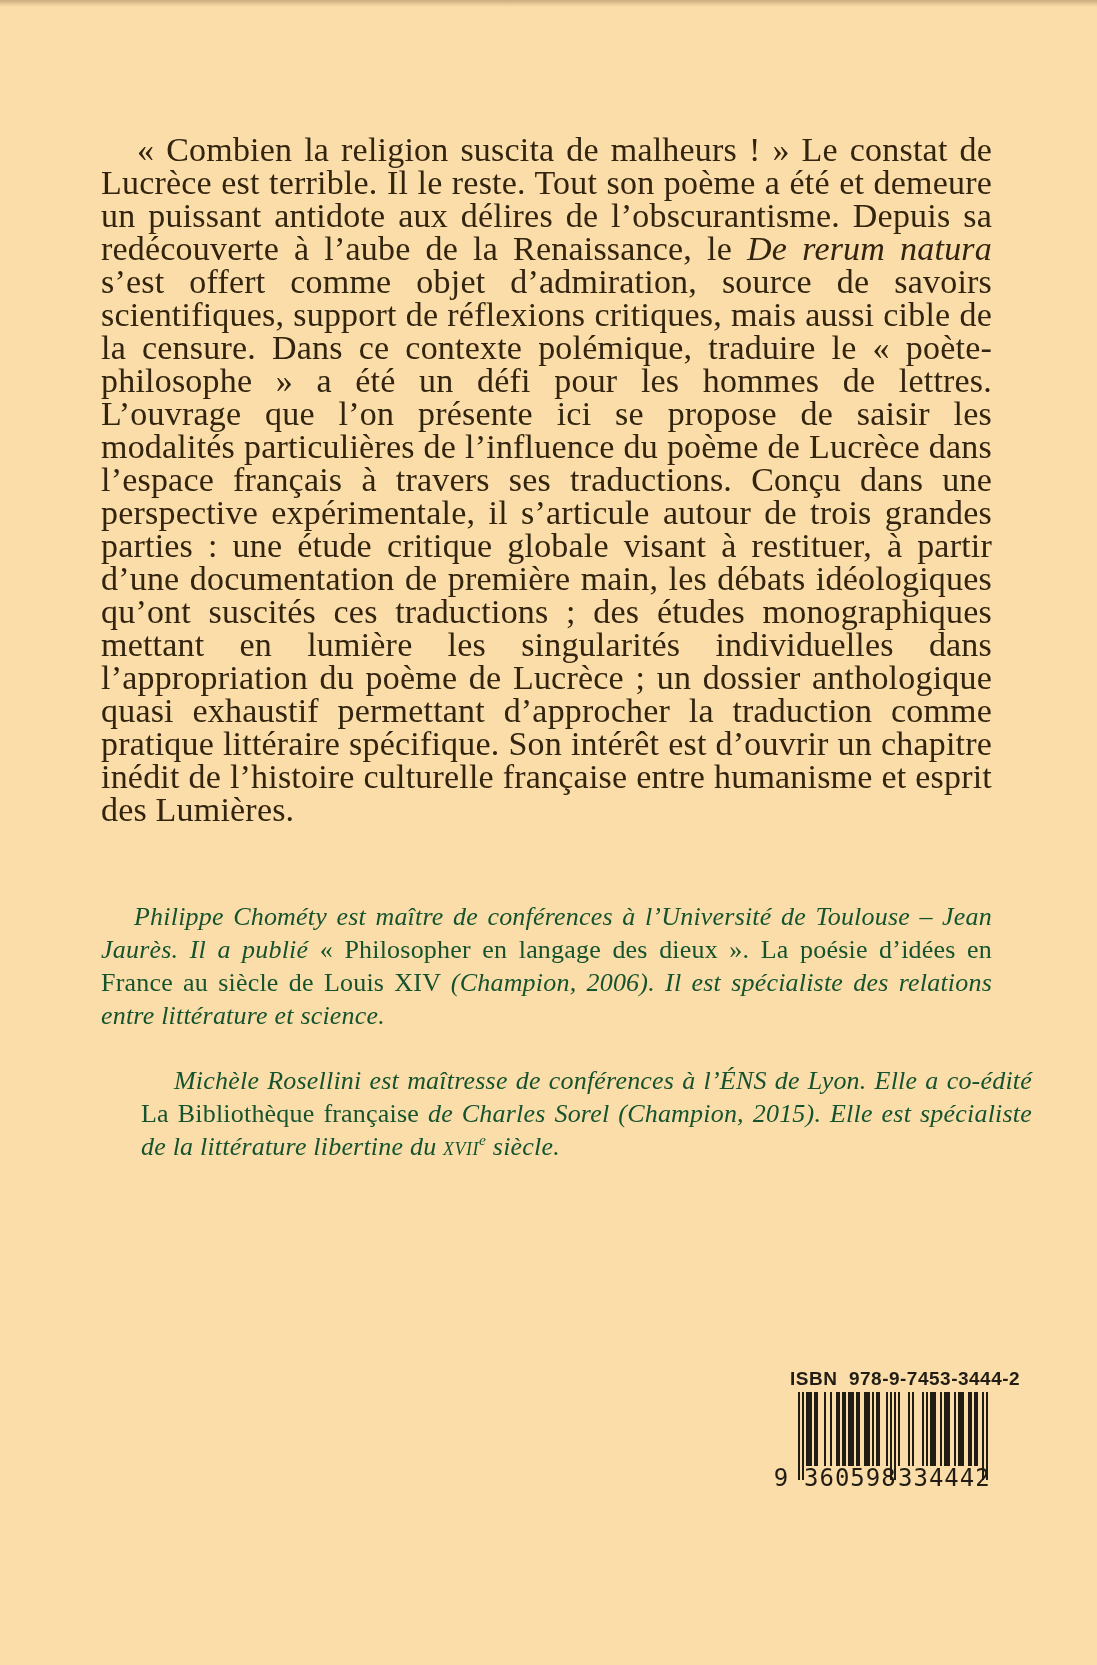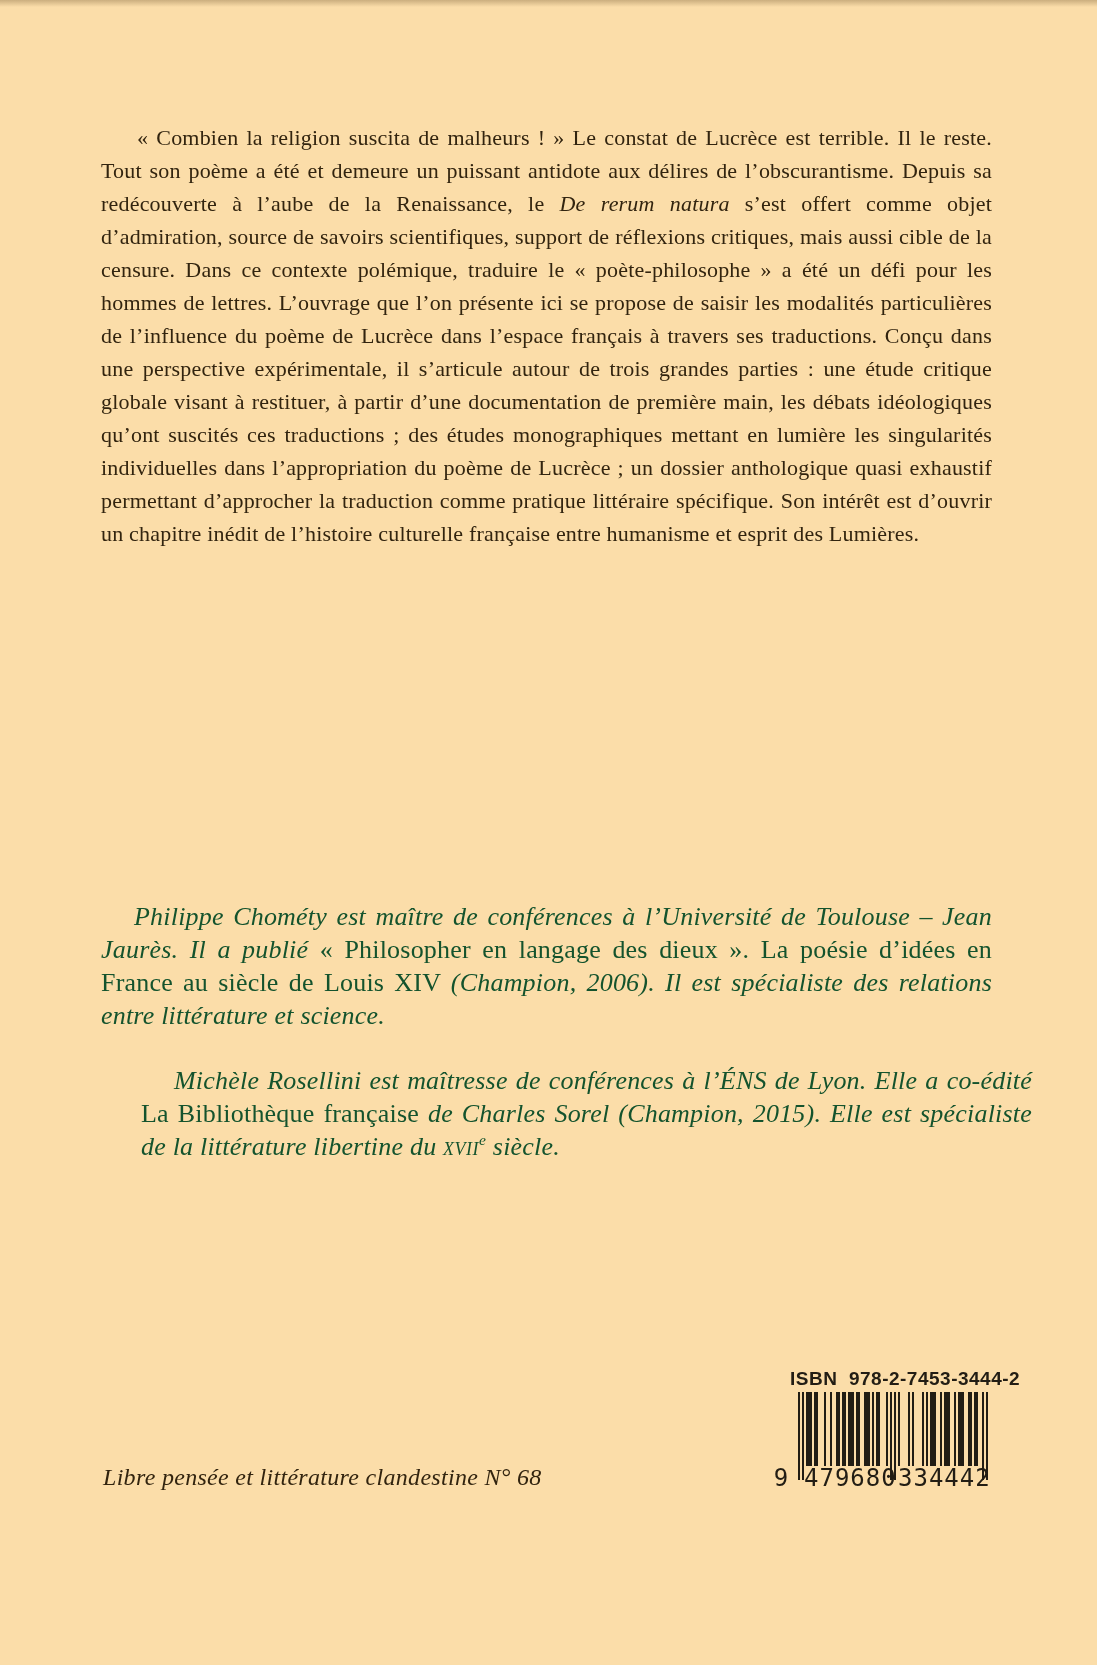--- a/index.html
+++ b/index.html
@@ -12,21 +12,21 @@
     overflow:hidden;
   }
   .page::before{
     content:"";
     position:absolute; left:0; top:0; width:100%; height:7px;
     background:linear-gradient(to bottom, rgba(92,66,28,0.30), rgba(92,66,28,0));
     pointer-events:none;
   }
   .blurb {
     position:absolute; left:101px; top:99px; width:891px;
-    font-size:22px; line-height:33px;
+    font-size:34px; line-height:33px;
     color:#32240f;
     text-align:justify;
     text-indent:36px;
     letter-spacing:0.2px;
   }
   .bio {
     position:absolute; left:101px; width:891px;
     font-size:26px; line-height:33px;
     color:#14532d;
     text-align:justify;
@@ -70,24 +70,23 @@
 <body>
 
 <div class="page">
 
   <p class="blurb"><span class="seg-roman">«&nbsp;Combien la religion suscita de malheurs&nbsp;!&nbsp;» Le constat de Lucrèce est terrible. Il le reste. Tout son poème a été et demeure un puissant antidote aux délires de l’obscurantisme. Depuis sa redécouverte à l’aube de la Renaissance, le </span><span class="seg-italic">De rerum natura</span><span class="seg-roman"> s’est offert comme objet d’admiration, source de savoirs scientifiques, support de réflexions critiques, mais aussi cible de la censure. Dans ce contexte polémique, traduire le «&nbsp;poète-philosophe&nbsp;» a été un défi pour les hommes de lettres. L’ouvrage que l’on présente ici se propose de saisir les modalités particulières de l’influence du poème de Lucrèce dans l’espace français à travers ses traductions. Conçu dans une perspective expérimentale, il s’articule autour de trois grandes parties&nbsp;: une étude critique globale visant à restituer, à partir d’une documentation de première main, les débats idéologiques qu’ont suscités ces traductions&nbsp;; des études monographiques mettant en lumière les singularités individuelles dans l’appropriation du poème de Lucrèce&nbsp;; un dossier anthologique quasi exhaustif permettant d’approcher la traduction comme pratique littéraire spécifique. Son intérêt est d’ouvrir un chapitre inédit de l’histoire culturelle française entre humanisme et esprit des Lumières.</span></p>
 
   <p class="bio bio-1"><span class="seg-italic">Philippe Chométy est maître de conférences à l’Université de Toulouse – Jean Jaurès. Il a publié </span><span class="seg-roman">«&nbsp;Philosopher en langage des dieux&nbsp;». La poésie d’idées en France au siècle de Louis XIV </span><span class="seg-italic">(Champion, 2006). Il est spécialiste des relations entre littérature et science.</span></p>
 
   <p class="bio bio-2"><span class="seg-italic">Michèle Rosellini est maîtresse de conférences à l’ÉNS de Lyon. Elle a co-édité </span><span class="seg-roman">La Bibliothèque française </span><span class="seg-italic">de Charles Sorel (Champion, 2015). Elle est spécialiste de la littérature libertine du </span><span class="seg-sc">xvii</span><sup class="seg-sup">e</sup><span class="seg-italic"> siècle.</span></p>
 
-  <div class="series">Libre pensée et littérature clandestine N° 68</div>
 
   <div class="barcode-block">
-    <div class="isbn-label">ISBN  978-2-7453-3444-2</div>
+    <div class="isbn-label">ISBN  978-9-7453-3444-2</div>
     <svg id="barcode-svg" class="bars" width="190" height="88">
         <rect x="0" y="0" width="2" height="88" fill="#221d14"></rect>
         <rect x="4" y="0" width="2" height="88" fill="#221d14"></rect>
         <rect x="8" y="0" width="2" height="74" fill="#221d14"></rect>
         <rect x="10" y="0" width="2" height="74" fill="#221d14"></rect>
         <rect x="12" y="0" width="2" height="74" fill="#221d14"></rect>
         <rect x="16" y="0" width="2" height="74" fill="#221d14"></rect>
         <rect x="18" y="0" width="2" height="74" fill="#221d14"></rect>
         <rect x="26" y="0" width="2" height="74" fill="#221d14"></rect>
         <rect x="32" y="0" width="2" height="74" fill="#221d14"></rect>
@@ -126,17 +125,17 @@
         <rect x="162" y="0" width="2" height="74" fill="#221d14"></rect>
         <rect x="164" y="0" width="2" height="74" fill="#221d14"></rect>
         <rect x="170" y="0" width="2" height="74" fill="#221d14"></rect>
         <rect x="172" y="0" width="2" height="74" fill="#221d14"></rect>
         <rect x="176" y="0" width="2" height="74" fill="#221d14"></rect>
         <rect x="178" y="0" width="2" height="74" fill="#221d14"></rect>
         <rect x="184" y="0" width="2" height="88" fill="#221d14"></rect>
         <rect x="188" y="0" width="2" height="88" fill="#221d14"></rect>
       </svg>
     <div class="ean-digit">9</div>
-    <div class="ean-group ean-g1">479680</div>
+    <div class="ean-group ean-g1">360598</div>
     <div class="ean-group ean-g2">334442</div>
   </div>
 
 </div>
 
 </body></html>

